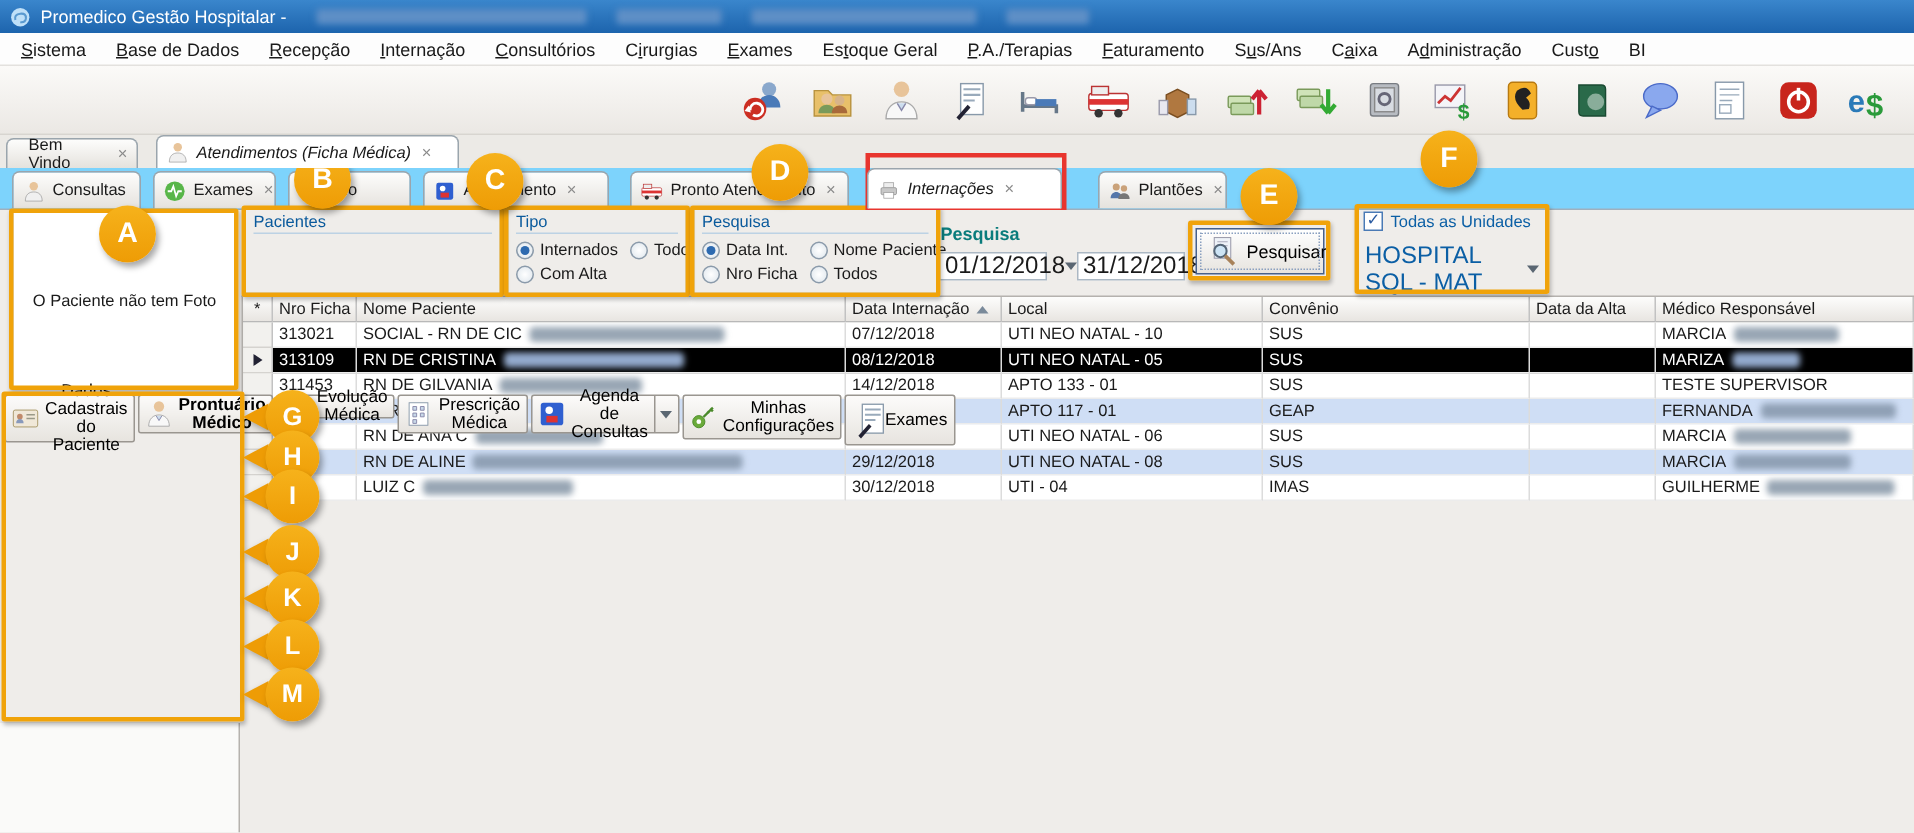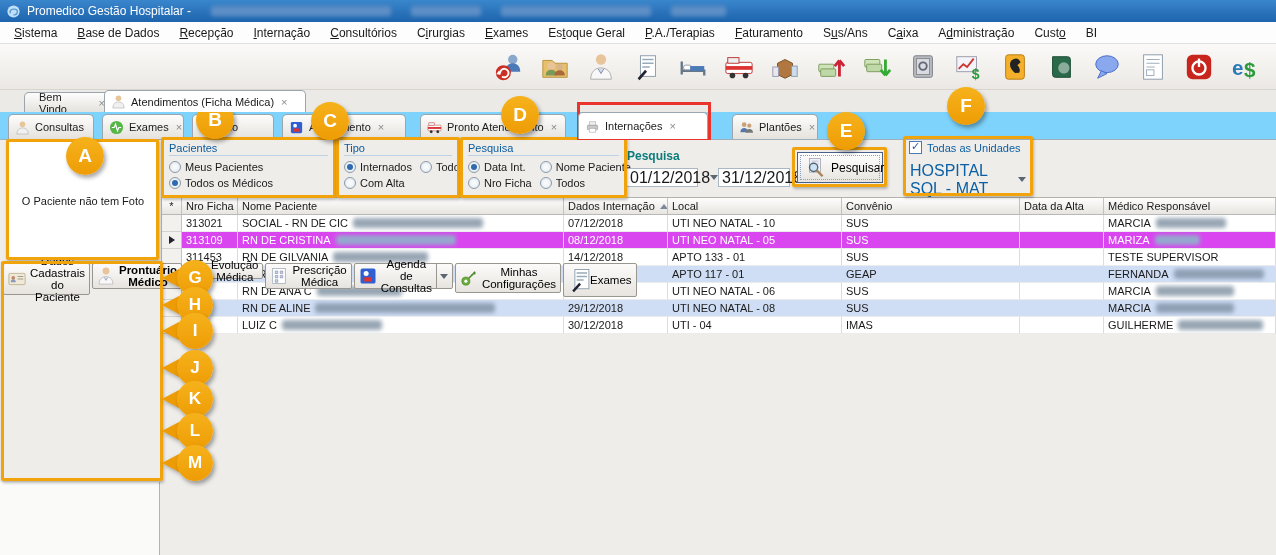--- a/index.html
+++ b/index.html
@@ -30,25 +30,25 @@
   .tb-btn { width:33px; height:36px; border:none; background:transparent; padding:2px; }
   .tb-ic, .tb-ic svg { width:30px; height:30px; display:block; }
   
   .tabs1 { position:absolute; left:0; top:90px; width:1276px; height:22px;
     background:#eceae6; }
   .tabs2 { position:absolute; left:0; top:112px; width:1276px; height:28px;
     background:#7dd3fc; border-bottom:1px solid #9fb0bd; }
   .tab { position:absolute; top:2px; bottom:0; border:1px solid #9aa5ad; border-bottom:none;
     border-radius:5px 5px 0 0; background:linear-gradient(#fdfdfc,#e5e2dd);
     display:flex; align-items:center; gap:5px; padding:0 6px; font-size:11px; }
-  .tab.active { background:#fff; top:0; z-index:2; }
+  .tab.active { background:#fff; top:0; z-index:2;font-style:italic; }
   .tab .tab-ic, .tab .tab-ic svg { width:15px; height:15px; }
   .tab .close { color:#8a8a8a; font-size:11px; margin-left:2px; }
   .tab .close::before { content:"×"; }
-  .tabs1 .tab:nth-child(1){ left:24px;  width:88px;padding-left:14px; }
+  .tabs1 .tab:nth-child(1){ left:4px;  width:88px;padding-left:14px; }
   .tabs1 .tab:nth-child(2){ left:104px; width:202px; }
   .tabs2 .tab:nth-child(1){ left:8px;   width:86px; }
   .tabs2 .tab:nth-child(2){ left:102px; width:82px; }
   .tabs2 .tab:nth-child(3){ left:192px; width:82px; }
   .tabs2 .tab:nth-child(4){ left:282px; width:124px; }
   .tabs2 .tab:nth-child(5){ left:420px; width:146px; }
   .tabs2 .tab:nth-child(6){ left:578px; width:130px; }
   .tabs2 .tab:nth-child(7){ left:716px; width:86px;margin-left:16px; }
   
   .content { position:absolute; left:0; top:140px; width:1276px; height:415px;
@@ -102,21 +102,21 @@
   .grid { position:absolute; left:161px; top:197px; width:1115px;
     border-top:1px solid #b5b2ae; border-left:1px solid #b5b2ae; }
   .thead, .trow { display:flex; height:17px; }
   .thead .c { background:linear-gradient(#fdfdfc,#e8e5e1); border-right:1px solid #c2c2c2;
     border-bottom:1px solid #b8b8b8; font-size:11px; display:flex; align-items:center;
     padding:0 4px; white-space:nowrap; overflow:hidden; }
   .trow .c { border-right:1px solid #dcdcdc; border-bottom:1px solid #ececec;
     font-size:11px; display:flex; align-items:center; padding:0 4px;
     white-space:nowrap; overflow:hidden; background:#fff;text-align:right; }
   .trow.alt .c { background:#cfdef5; }
-  .trow.selected .c { background:#d946ef; color:#fff; }
+  .trow.selected .c { background:#000000; color:#fff; }
   .c-marker { width:20px; flex:0 0 auto; justify-content:center; }
   .trow .c-marker { background:#f2f1ee !important; color:#333;
     border-right:1px solid #c2c2c2; border-bottom:1px solid #d5d3cf; }
   .c-nro  { width:56px;  flex:0 0 auto; }
   .c-nome { width:326px; flex:0 0 auto; }
   .c-data { width:104px; flex:0 0 auto; }
   .c-local{ width:174px; flex:0 0 auto; }
   .c-conv { width:178px; flex:0 0 auto; }
   .c-alta { width:84px;  flex:0 0 auto; }
   .c-med  { flex:1 1 auto; }
@@ -465,30 +465,20 @@
 
 <div class="content"></div>
 
 <div class="photo-panel">
   <span>O Paciente não tem Foto</span>
 </div>
 <div class="side-rest"></div>
 
 <div class="groupbox" id="gb-pacientes">
   <div class="gb-title">Pacientes</div>
-  <div class="gb-body gb-1col">
-    <label class="radio">
-        <span class="rb"></span>
-        <span>Meus Pacientes</span>
-      </label>
-      <label class="radio selected">
-        <span class="rb"></span>
-        <span>Todos os Médicos</span>
-      </label>
-  </div>
 </div>
 <div class="groupbox" id="gb-tipo">
   <div class="gb-title">Tipo</div>
   <div class="gb-body gb-2col">
     <label class="radio selected">
         <span class="rb"></span>
         <span>Internados</span>
       </label>
       <label class="radio">
         <span class="rb"></span>
@@ -553,21 +543,21 @@
 <div class="grid">
   <div class="thead">
     <div class="c c-marker">*</div>
     <div class="c c-nro">
         <span>Nro Ficha</span>
       </div>
     <div class="c c-nome">
         <span>Nome Paciente</span>
       </div>
     <div class="c c-data">
-        <span>Dados Internação</span>
+        <span>Data Internação</span>
         <span class="sort-asc"></span>
       </div>
     <div class="c c-local">
         <span>Local</span>
       </div>
     <div class="c c-conv">
         <span>Convênio</span>
       </div>
     <div class="c c-alta">
         <span>Data da Alta</span>

